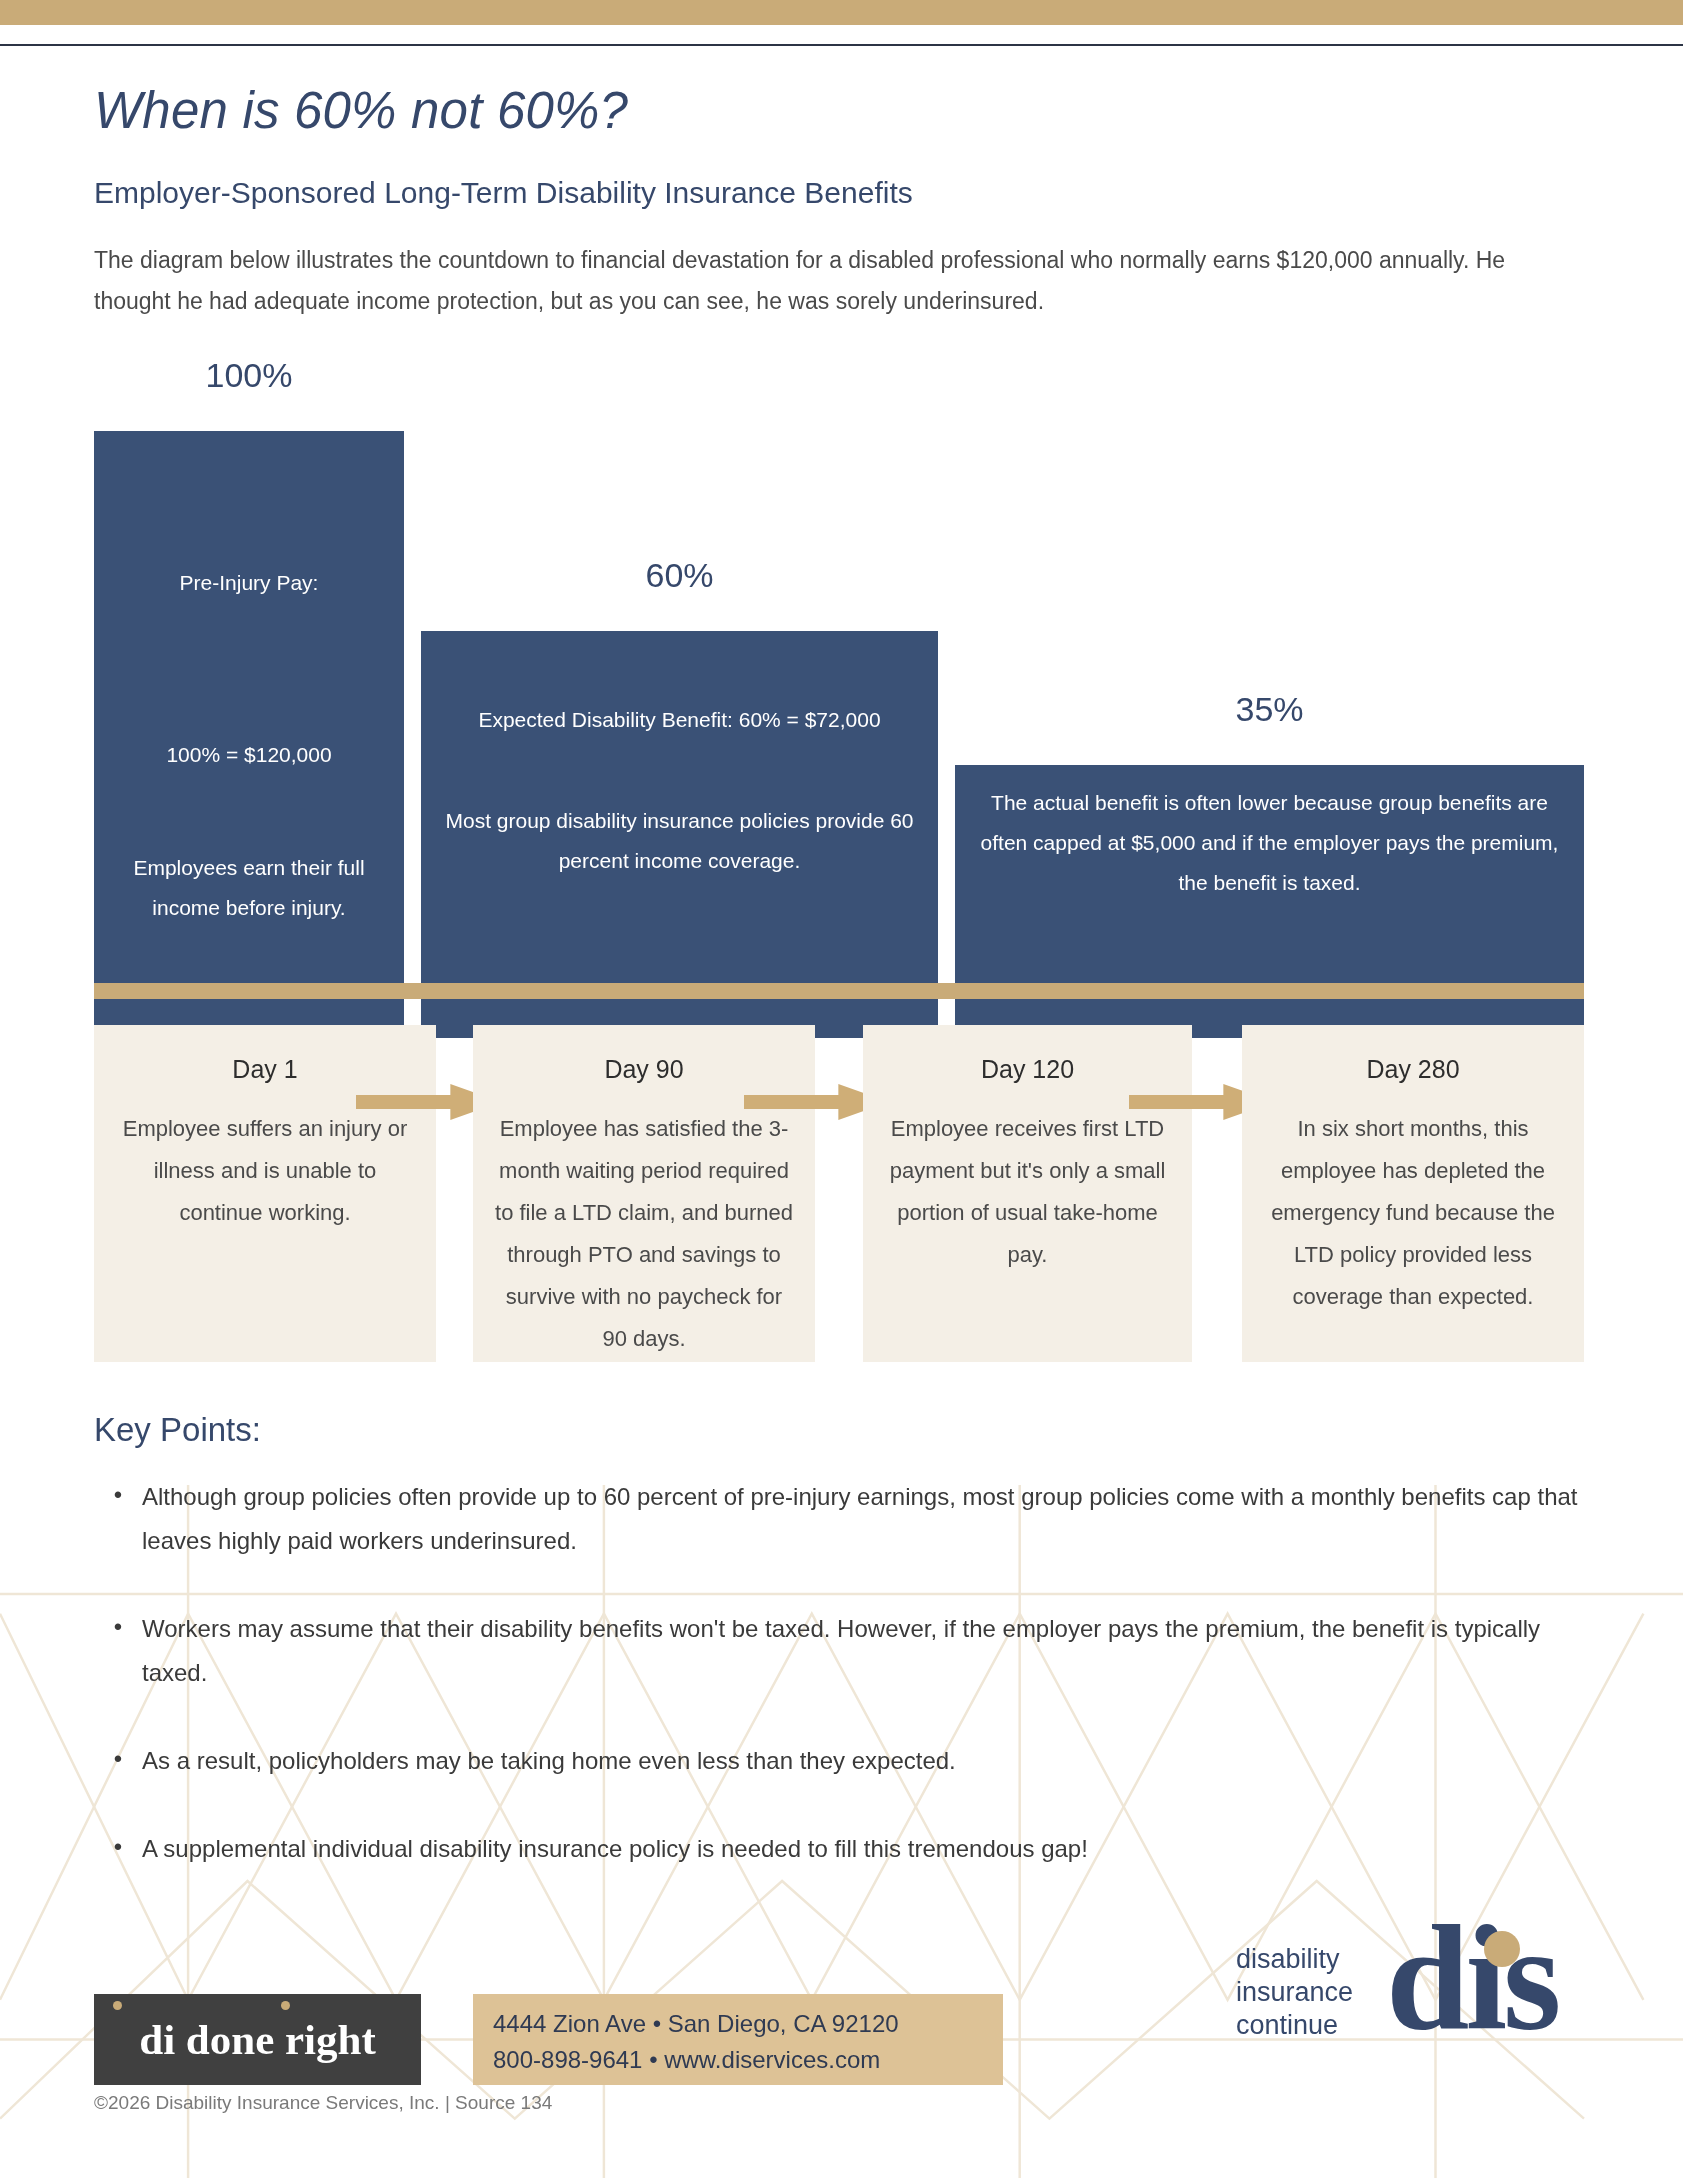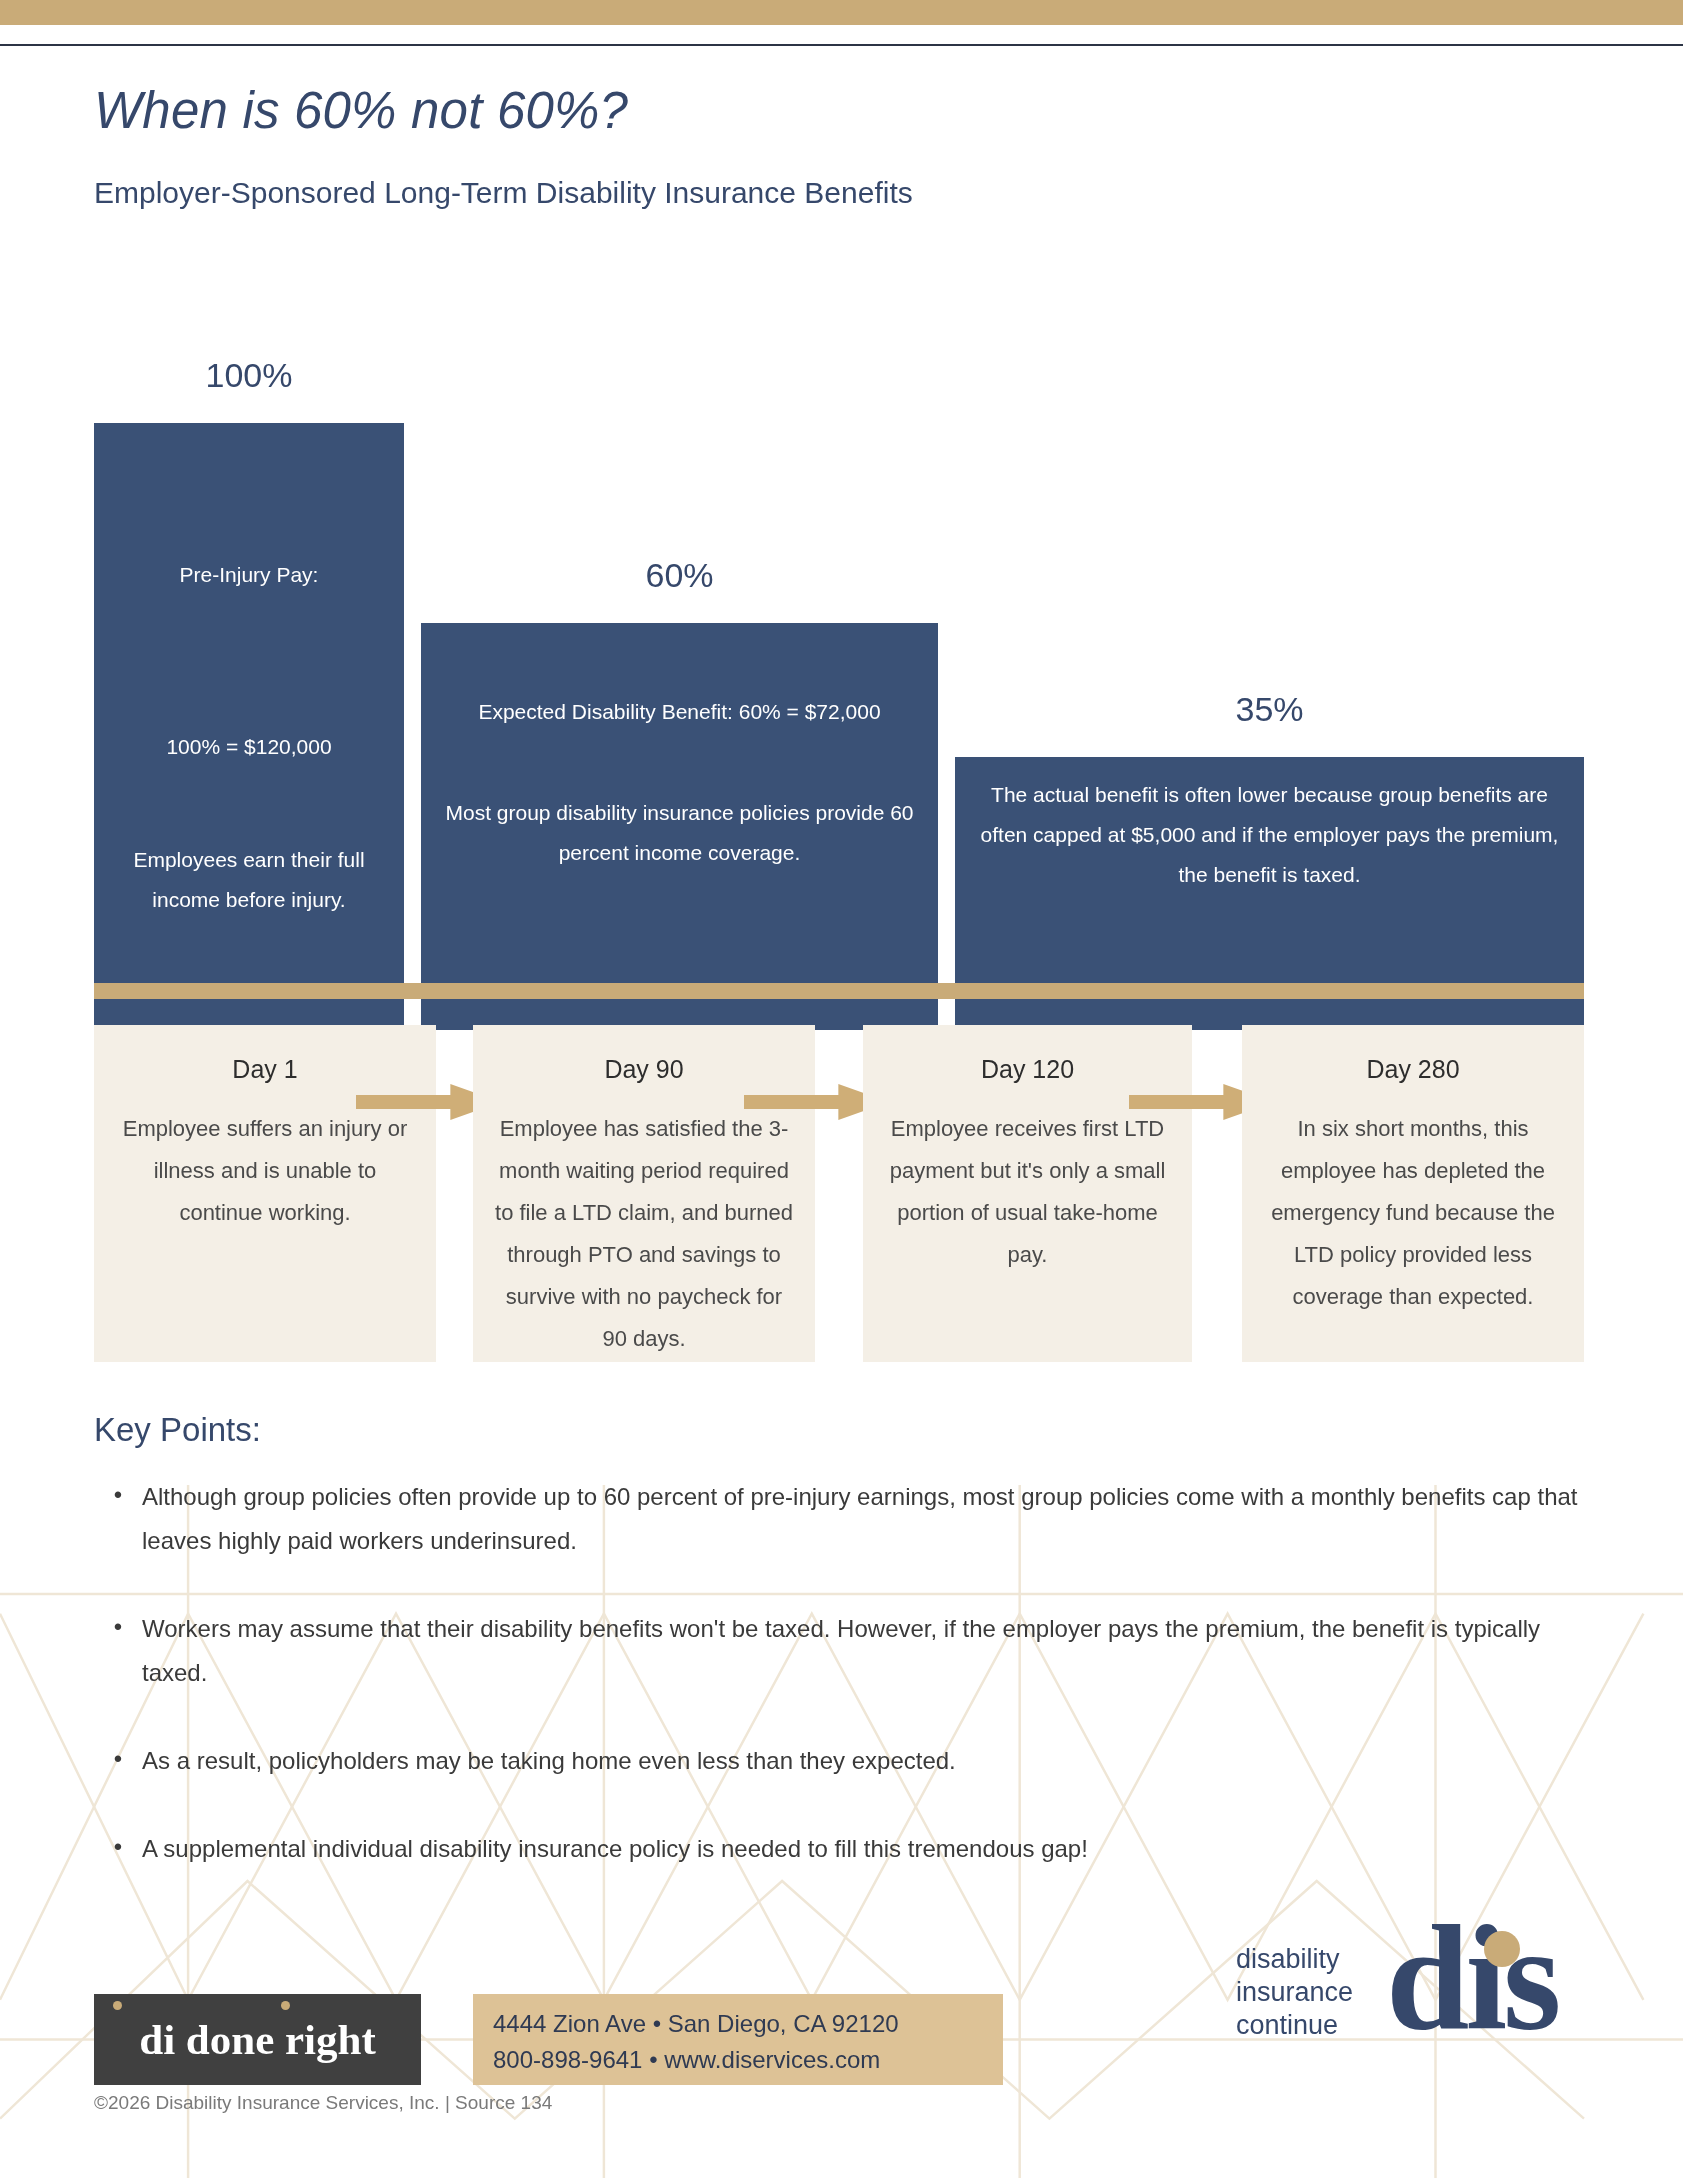--- a/index.html
+++ b/index.html
@@ -93,20 +93,21 @@
   }
 
   .bar {
     position: absolute;
     background: #3A5176;
     color: #ffffff;
     display: flex;
     flex-direction: column;
     align-items: center;
     overflow: hidden;
+    margin-top: 8px;
   }
 
   .bar-heading {
     text-align: center;
     font-size: 21px;
     line-height: 40px;
     color: #ffffff;
     width: 100%;
     padding: 0 14px;
   }
@@ -317,20 +318,21 @@
   </g>
 </svg>
 
 <div class="top-band"></div>
 <div class="top-rule"></div>
 
 <div class="page">
 
   <h1 class="title">When is 60% not 60%?</h1>
   <h2 class="subtitle">Employer-Sponsored Long-Term Disability Insurance Benefits</h2>
+  <p class="intro">The diagram below illustrates the countdown to financial devastation for a disabled professional who normally earns $120,000 annually. He thought he had adequate income protection, but as you can see, he was sorely underinsured.</p>
 
   <div class="chart">
 
     <div class="bar-col" id="col1">
       <div class="bar-pct">100%</div>
       <div class="bar">
         <div class="bar-heading">Pre-Injury Pay:</div>
         <div class="bar-heading">100% = $120,000</div>
         <div class="bar-body">Employees earn their full income before injury.</div>
       </div>

